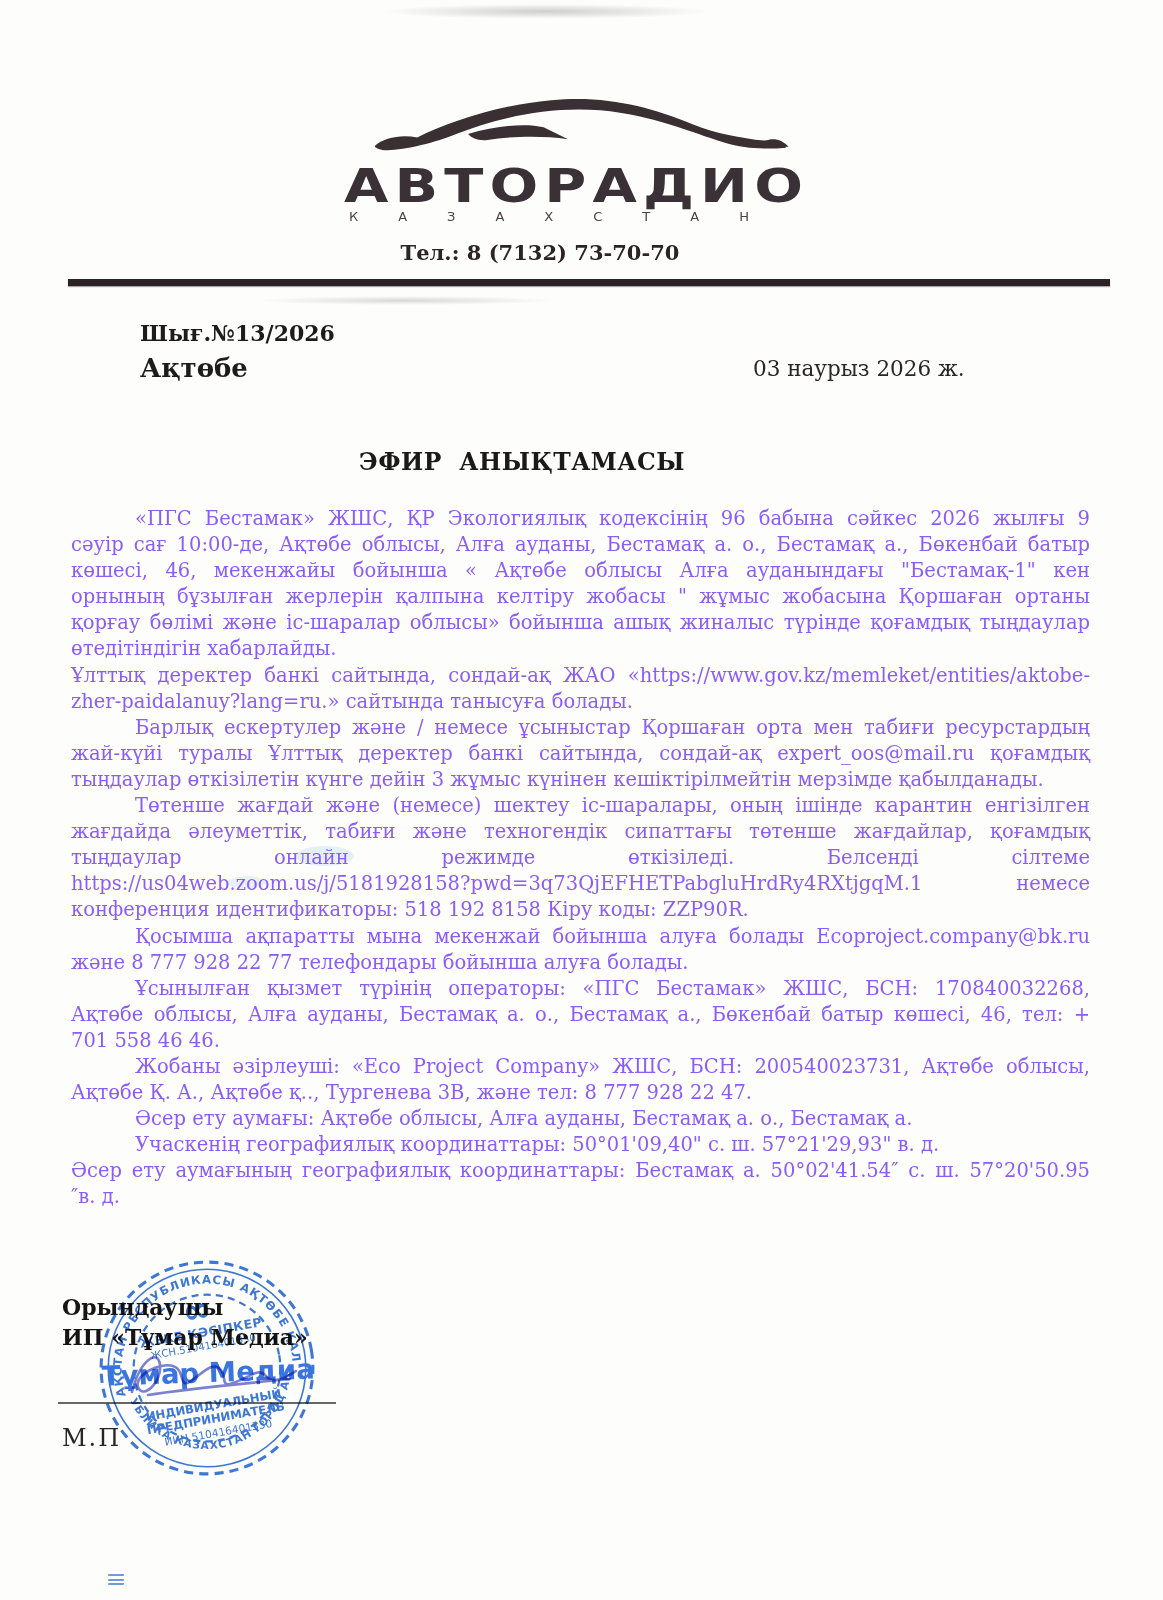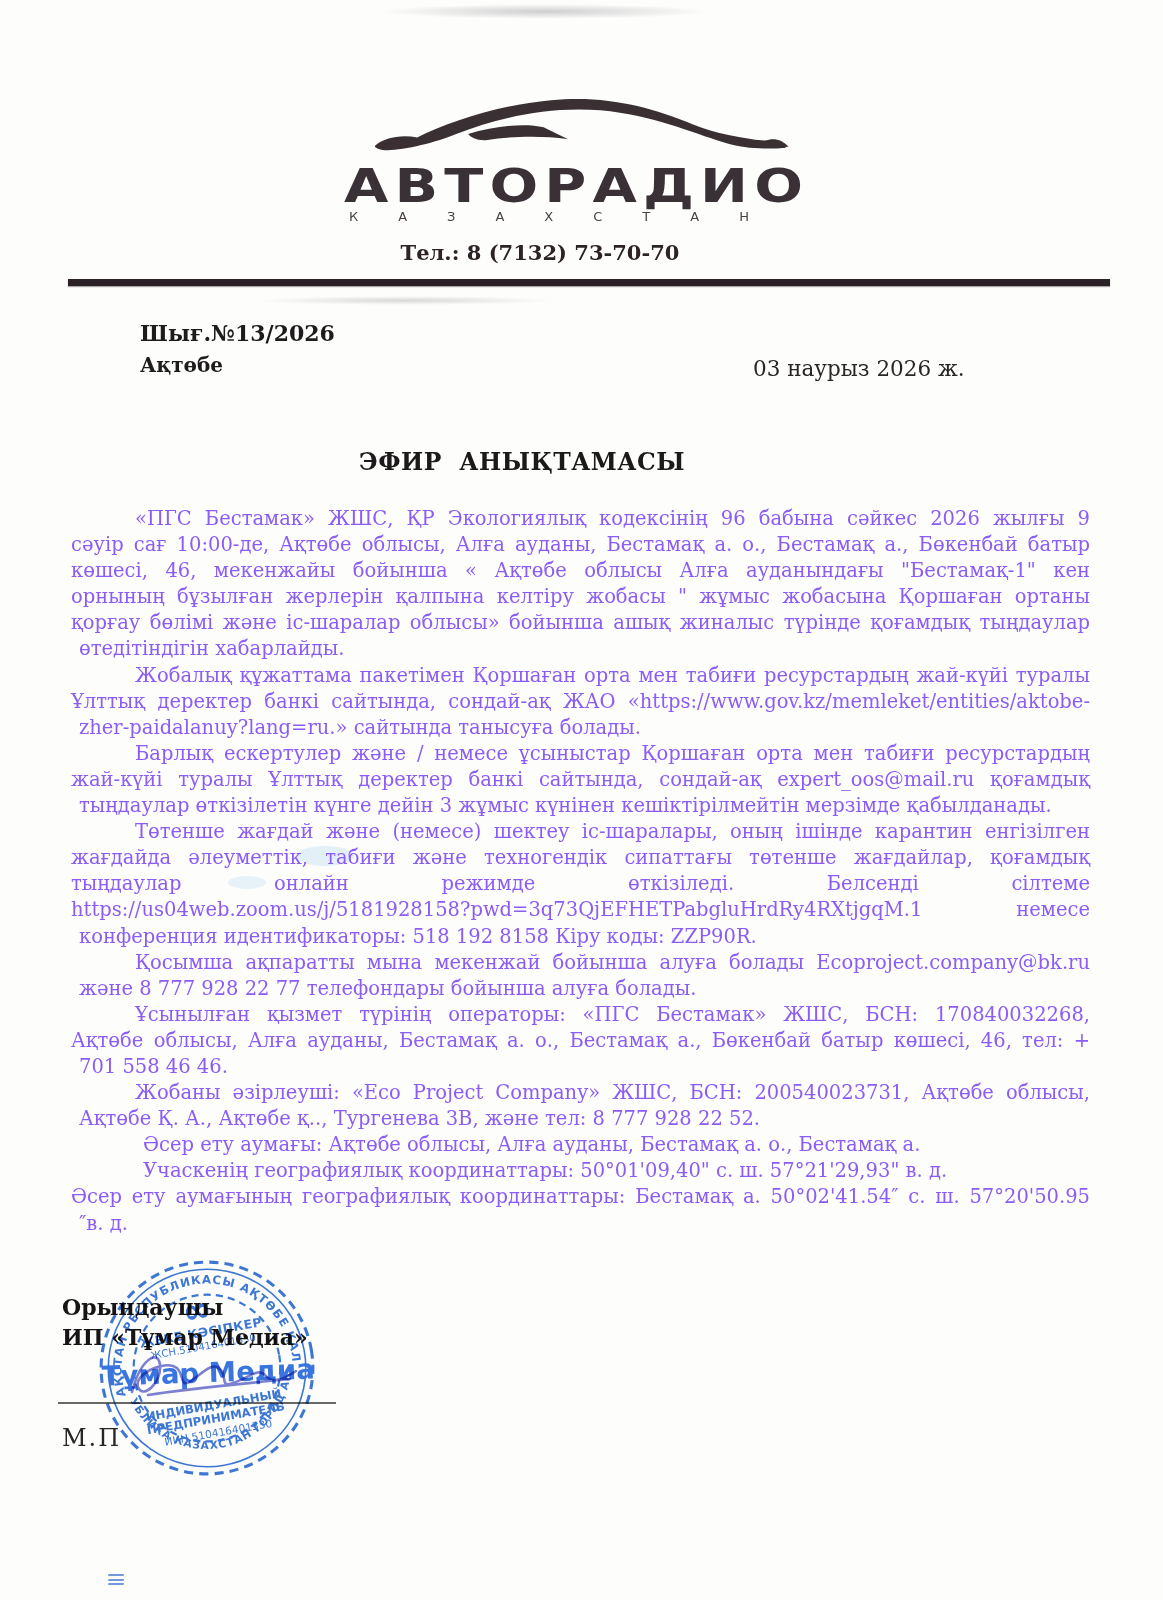--- a/index.html
+++ b/index.html
@@ -12,29 +12,29 @@
          font-weight:bold;font-size:47px;letter-spacing:5px;color:#3a3136;transform:scale(1.22,1);
          transform-origin:left center;white-space:nowrap;}
   .country{position:absolute;left:349px;top:209px;font-family:"DejaVu Sans",sans-serif;font-size:13px;
            letter-spacing:40px;color:#4a4146;white-space:nowrap;}
   .phone{position:absolute;left:320px;top:240px;width:440px;text-align:center;font-weight:bold;
          font-size:21px;color:#2c2327;}
   .rule{position:absolute;left:68px;top:279px;width:1042px;height:7px;background:#2a2226;
         box-shadow:0 1px 1px rgba(42,34,38,.4);}
   
   .refnum{position:absolute;left:140px;top:320px;font-weight:bold;font-size:22px;color:#1e1b1c;}
-  .city{position:absolute;left:140px;top:353px;font-weight:bold;font-size:20px;color:#1e1b1c;}
+  .city{position:absolute;left:140px;top:353px;font-weight:bold;font-size:26px;color:#1e1b1c;}
   .date{position:absolute;left:753px;top:356px;font-size:21.5px;color:#2a2627;}
   
   .title{position:absolute;left:0;top:448px;width:1020px;text-align:center;font-weight:bold;
          font-size:23.5px;color:#1c191a;white-space:pre;letter-spacing:.5px;padding-left:12px;}
   
   #doc-body{position:absolute;left:71px;top:506px;width:1019px;font-size:19.5px;color:#8b5cf6;}
   .tline{height:26.1px;line-height:26.1px;text-align:justify;text-align-last:justify;white-space:normal;}
-  .tline.last{text-align-last:left;margin-left:8px;}
+  .tline.last{text-align-last:left;}
   .tline.ind{text-indent:64px;}
   
   .executor{position:absolute;left:62px;top:1292px;z-index:2;font-weight:bold;font-size:22px;color:#171415;line-height:30px;}
   .sig-line{position:absolute;left:58px;top:1402px;width:278px;height:2px;background:#4c4c4c;opacity:.85;z-index:1;}
   .mp{position:absolute;left:62px;top:1424px;font-size:24px;letter-spacing:2px;color:#2a2627;z-index:1;}
   .stamp{position:absolute;left:95px;top:1256px;width:224px;height:224px;z-index:3;
          transform:rotate(-10deg);mix-blend-mode:multiply;opacity:.93;}
   .stamp text{font-family:"DejaVu Sans","Liberation Sans",sans-serif;}
   .signature{position:absolute;left:118px;top:1332px;width:195px;height:85px;z-index:4;mix-blend-mode:multiply;}
   
@@ -82,38 +82,37 @@
 
   <div class="title">ЭФИР  АНЫҚТАМАСЫ</div>
 
   <div id="doc-body">
       <div class="tline ind">«ПГС Бестамак» ЖШС, ҚР Экологиялық кодексінің 96 бабына сәйкес 2026 жылғы 9</div>
       <div class="tline">сәуір сағ 10:00-де, Ақтөбе облысы, Алға ауданы, Бестамақ а. о., Бестамақ а., Бөкенбай батыр</div>
       <div class="tline">көшесі, 46, мекенжайы бойынша « Ақтөбе облысы Алға ауданындағы "Бестамақ-1" кен</div>
       <div class="tline">орнының бұзылған жерлерін қалпына келтіру жобасы " жұмыс жобасына Қоршаған ортаны</div>
       <div class="tline">қорғау бөлімі және іс-шаралар облысы» бойынша ашық жиналыс түрінде қоғамдық тыңдаулар</div>
       <div class="tline last">өтедітіндігін хабарлайды.</div>
-      <div class="tline ind">Жобалық құжаттама пакетімен Қоршаған орта мен табиғи ресурстардың жай-күйі туралы</div>
       <div class="tline">Ұлттық деректер банкі сайтында, сондай-ақ ЖАО «https://www.gov.kz/memleket/entities/aktobe-</div>
       <div class="tline last">zher-paidalanuy?lang=ru.» сайтында танысуға болады.</div>
       <div class="tline ind">Барлық ескертулер және / немесе ұсыныстар Қоршаған орта мен табиғи ресурстардың</div>
       <div class="tline">жай-күйі туралы Ұлттық деректер банкі сайтында, сондай-ақ expert_oos@mail.ru қоғамдық</div>
       <div class="tline last">тыңдаулар өткізілетін күнге дейін 3 жұмыс күнінен кешіктірілмейтін мерзімде қабылданады.</div>
       <div class="tline ind">Төтенше жағдай және (немесе) шектеу іс-шаралары, оның ішінде карантин енгізілген</div>
       <div class="tline">жағдайда әлеуметтік, табиғи және техногендік сипаттағы төтенше жағдайлар, қоғамдық</div>
       <div class="tline">тыңдаулар онлайн режимде өткізіледі. Белсенді сілтеме</div>
       <div class="tline">https://us04web.zoom.us/j/5181928158?pwd=3q73QjEFHETPabgluHrdRy4RXtjgqM.1 немесе</div>
       <div class="tline last">конференция идентификаторы: 518 192 8158 Кіру коды: ZZP90R.</div>
       <div class="tline ind">Қосымша ақпаратты мына мекенжай бойынша алуға болады Ecoproject.company@bk.ru</div>
       <div class="tline last">және 8 777 928 22 77 телефондары бойынша алуға болады.</div>
       <div class="tline ind">Ұсынылған қызмет түрінің операторы: «ПГС Бестамак» ЖШС, БСН: 170840032268,</div>
       <div class="tline">Ақтөбе облысы, Алға ауданы, Бестамақ а. о., Бестамақ а., Бөкенбай батыр көшесі, 46, тел: +</div>
       <div class="tline last">701 558 46 46.</div>
       <div class="tline ind">Жобаны әзірлеуші: «Eco Project Company» ЖШС, БСН: 200540023731, Ақтөбе облысы,</div>
-      <div class="tline last">Ақтөбе Қ. А., Ақтөбе қ.., Тургенева 3В, және тел: 8 777 928 22 52.</div>
+      <div class="tline last">Ақтөбе Қ. А., Ақтөбе қ.., Тургенева 3В, және тел: 8 777 928 22 47.</div>
       <div class="tline last ind">Әсер ету аумағы: Ақтөбе облысы, Алға ауданы, Бестамақ а. о., Бестамақ а.</div>
       <div class="tline last ind">Учаскенің географиялық координаттары: 50°01'09,40" с. ш.  57°21'29,93" в. д.</div>
       <div class="tline">Әсер ету аумағының географиялық координаттары: Бестамақ а.  50°02'41.54″ с. ш.  57°20'50.95</div>
       <div class="tline last">″в. д.</div>
     </div>
 
   <div class="executor">
     <div>Орындаушы</div>
     <div>ИП «Тұмар Медиа»</div>
   </div>

